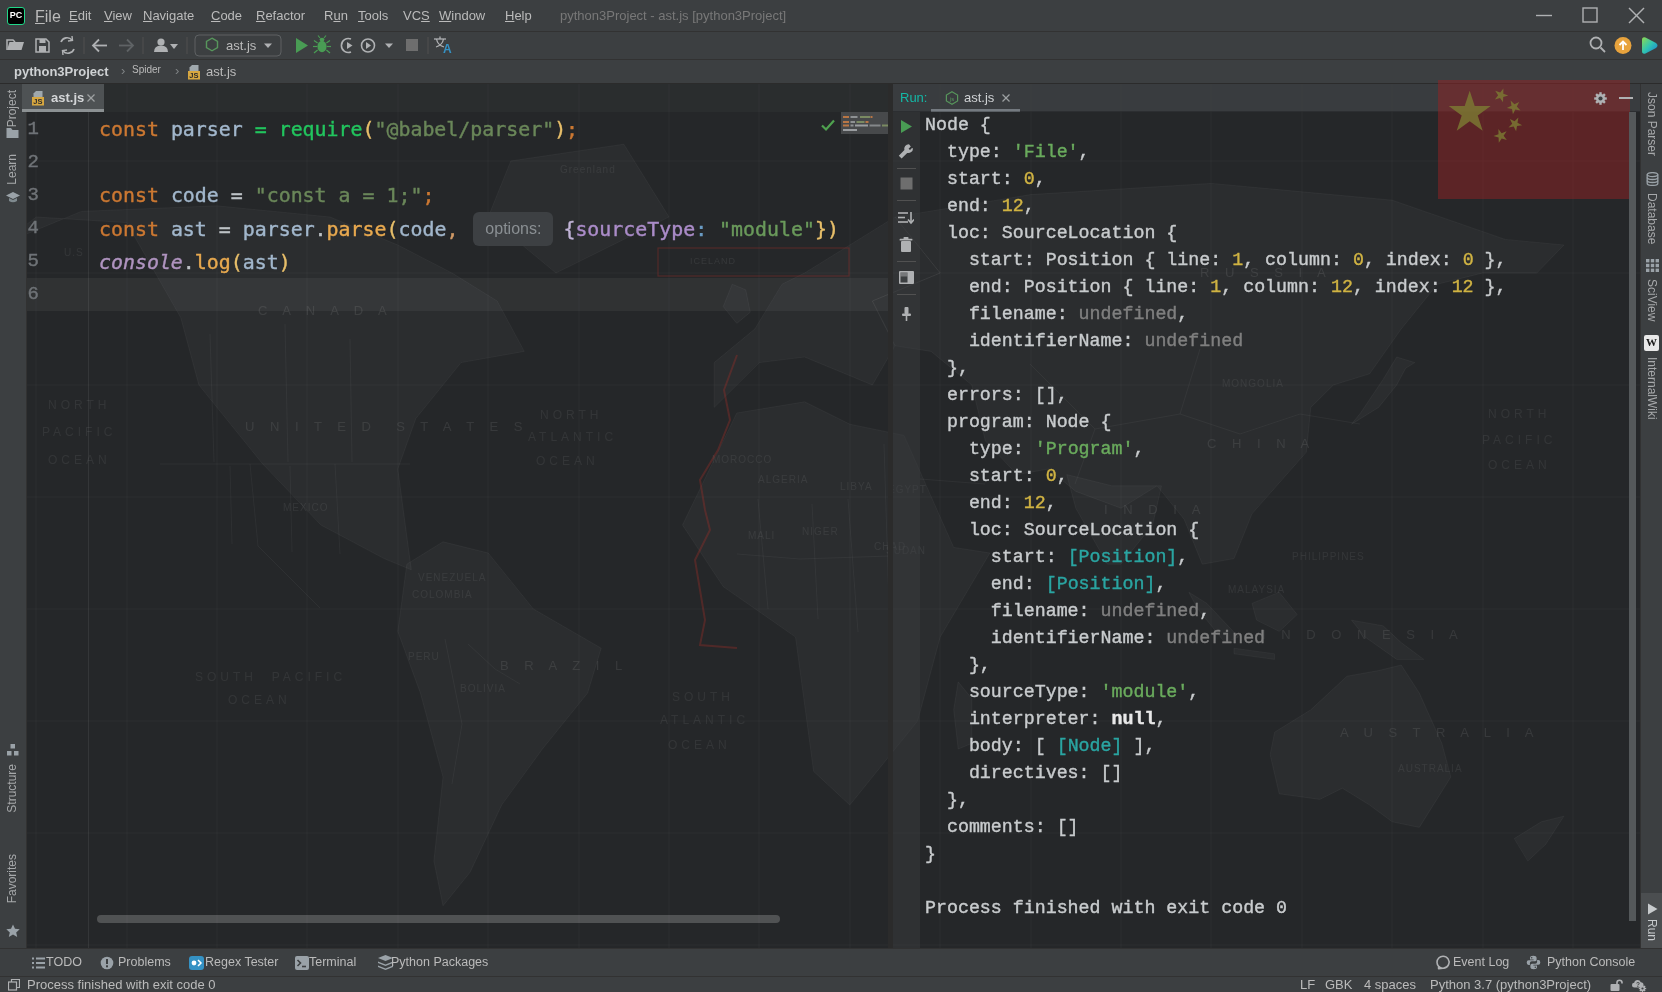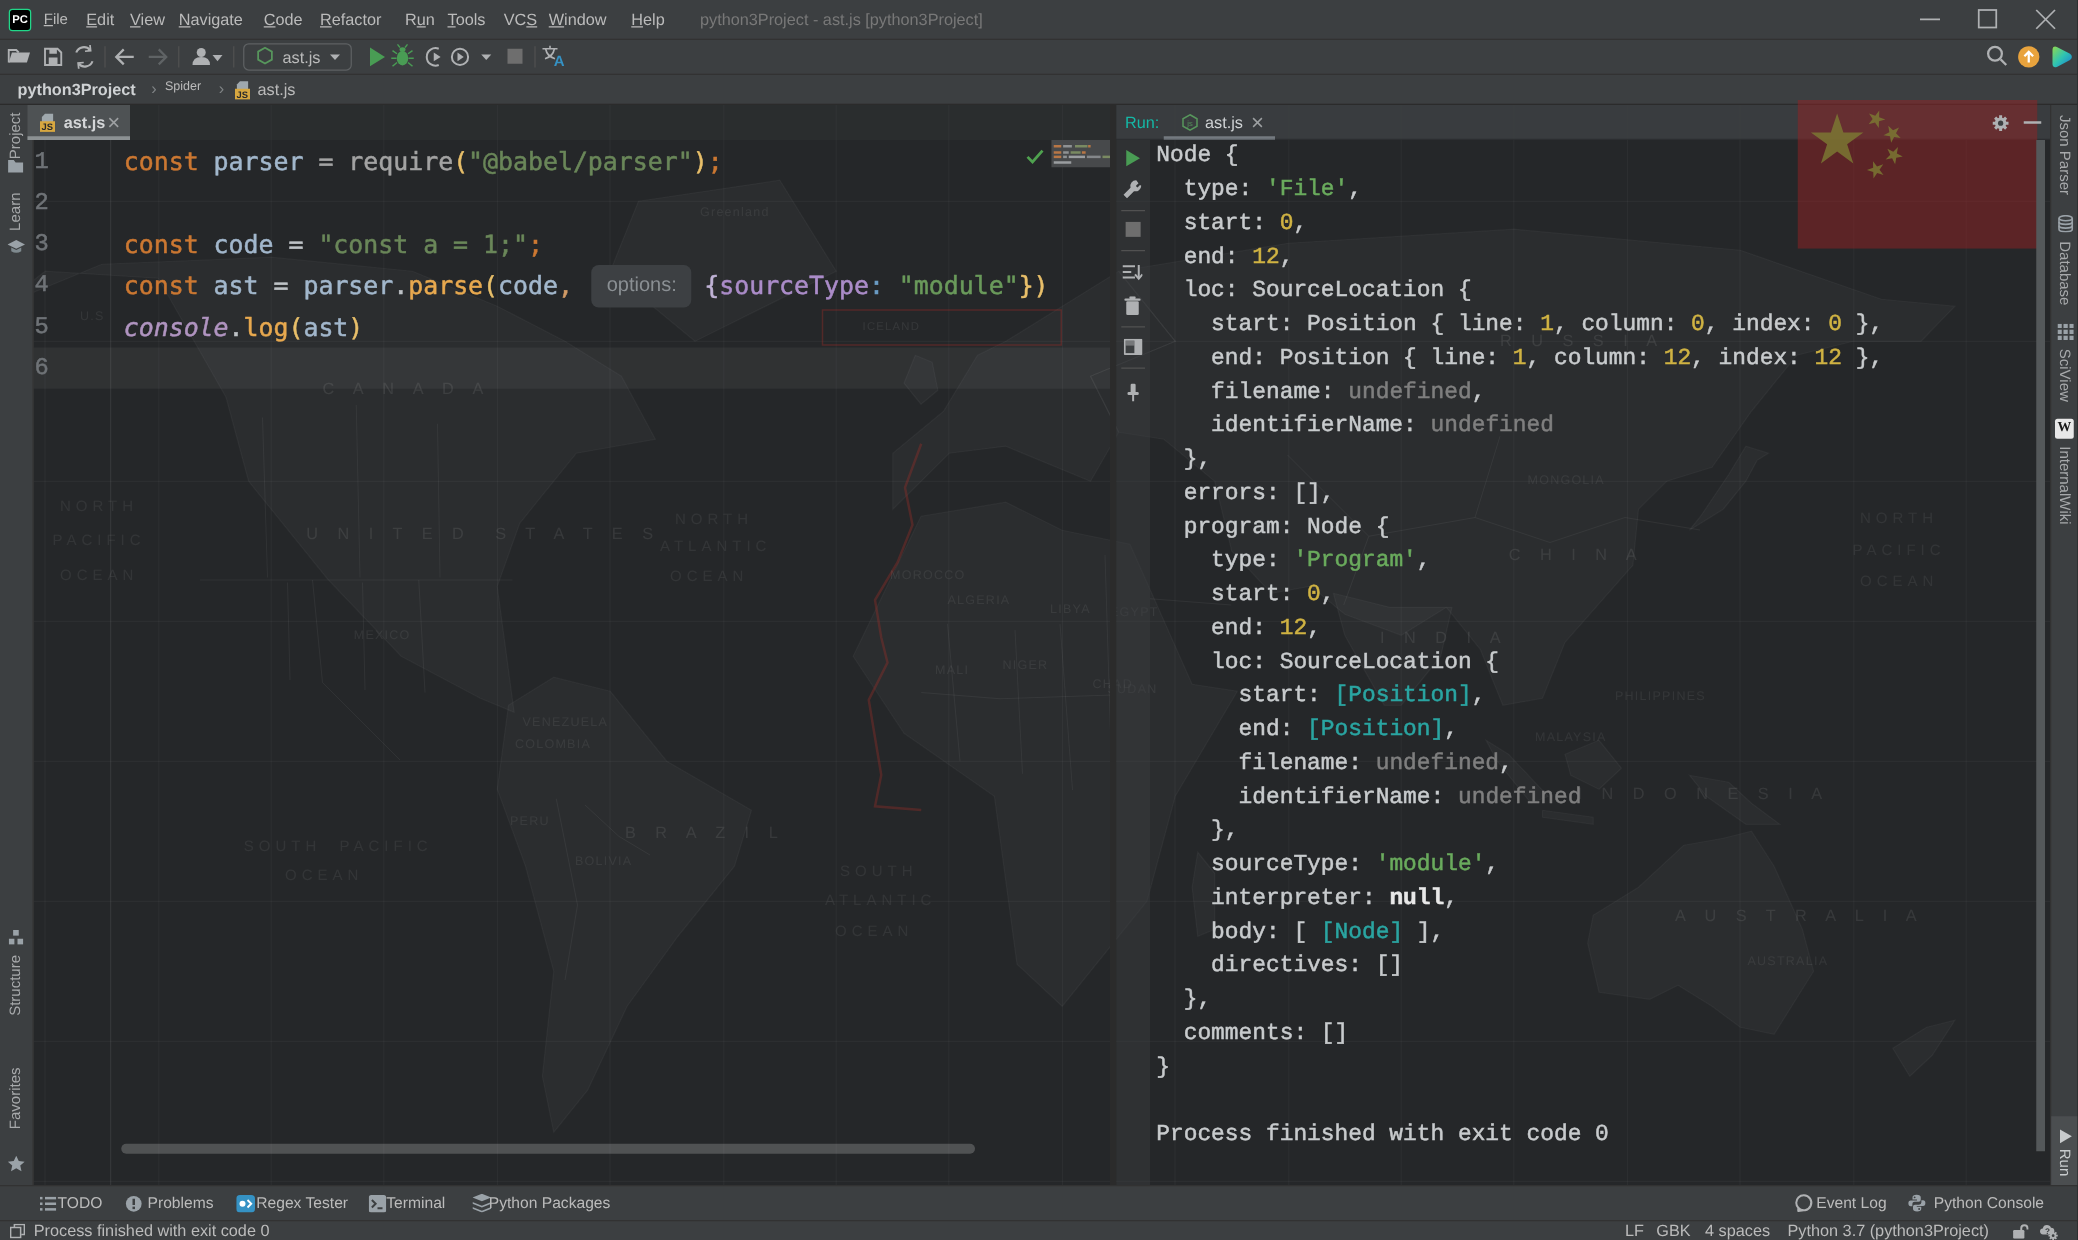--- a/index.html
+++ b/index.html
@@ -137,21 +137,21 @@
       <text x="1398" y="688">AUSTRALIA</text>
     </g>
   </svg>
   </div>
 
   <div class="abs" id="titlebar" style="left:0;top:0;width:1662px;height:31px;background:#3c3f41;text-decoration:underline;">
 
     <div class="abs" style="left:7px;top:7px;width:16px;height:16px;border:1.5px solid #21d789;border-radius:3px;background:#000;">
       <div class="abs" style="left:0;top:2px;width:16px;text-align:center;font-size:9px;font-weight:bold;color:#fff;letter-spacing:0;">PC</div>
     </div>
-    <div class="abs" style="left:35px;top:8px;font-size:12px;color:#bbbbbb;"><u>F</u>ile</div>
+    <div class="abs" style="left:35px;top:8px;font-size:16px;color:#bbbbbb;"><u>F</u>ile</div>
     <div class="abs" style="left:69px;top:8px;font-size:13px;color:#bbbbbb;"><u>E</u>dit</div>
     <div class="abs" style="left:104px;top:8px;font-size:13px;color:#bbbbbb;"><u>V</u>iew</div>
     <div class="abs" style="left:143px;top:8px;font-size:13px;color:#bbbbbb;"><u>N</u>avigate</div>
     <div class="abs" style="left:211px;top:8px;font-size:13px;color:#bbbbbb;"><u>C</u>ode</div>
     <div class="abs" style="left:256px;top:8px;font-size:13px;color:#bbbbbb;"><u>R</u>efactor</div>
     <div class="abs" style="left:324px;top:8px;font-size:13px;color:#bbbbbb;">R<u>u</u>n</div>
     <div class="abs" style="left:358px;top:8px;font-size:13px;color:#bbbbbb;"><u>T</u>ools</div>
     <div class="abs" style="left:403px;top:8px;font-size:13px;color:#bbbbbb;">VC<u>S</u></div>
     <div class="abs" style="left:439px;top:8px;font-size:13px;color:#bbbbbb;"><u>W</u>indow</div>
     <div class="abs" style="left:505px;top:8px;font-size:13px;color:#bbbbbb;"><u>H</u>elp</div>
@@ -367,21 +367,21 @@
           </g>
       </svg>
       <div class="abs" style="left:0;top:25px;width:82px;height:3px;background:#8c9193;"></div>
     </div>
 
     <div class="m abs" style="left:0;top:28.5px;width:12px;text-align:right;font-size:19px;line-height:33px;color:#6f7377;">1<br>2<br>3<br>4<br>5<br>6</div>
 
     <div class="abs" style="left:61px;top:28px;width:1px;height:836px;background:rgba(255,255,255,0.07);"></div>
 
     <div class="m abs" style="left:72px;top:28.5px;font-size:19.9px;line-height:33px;">
-      <pre><span style="color:#cc7832">const</span> <span style="color:#a2b7cc">parser</span> <span style="color:#a3a3a3">= require</span><span style="color:#e8bf6a">(</span><span style="color:#6a8759">"@babel/parser"</span><span style="color:#e8bf6a">)</span><span style="color:#cc7832">;</span></pre>
+      <pre><span style="color:#cc7832">const</span> <span style="color:#a2b7cc">parser</span> <span style="color:#22c55e">= require</span><span style="color:#e8bf6a">(</span><span style="color:#6a8759">"@babel/parser"</span><span style="color:#e8bf6a">)</span><span style="color:#cc7832">;</span></pre>
       <pre> </pre>
       <pre><span style="color:#cc7832">const</span> <span style="color:#a2b7cc">code</span> <span style="color:#bec2c6">= </span><span style="color:#6a8759">"const a = 1;"</span><span style="color:#cc7832">;</span></pre>
       <pre><span style="color:#cc7832">const</span> <span style="color:#a2b7cc">ast</span> <span style="color:#bec2c6">= </span><span style="color:#a2b7cc">parser</span><span style="color:#bec2c6">.</span><span style="color:#e8a94f">parse</span><span style="color:#e8bf6a">(</span><span style="color:#a2b7cc">code</span><span style="color:#d19a66">,</span> <span style="display:inline-block;background:#3d4043;color:#8a8f93;border-radius:6px;font-family:'Liberation Sans',sans-serif;font-size:16px;padding:0.5px 12px;margin:0 10px 0 3px;vertical-align:1.5px;-webkit-text-stroke:0;">options:</span><span style="color:#c0b3d6">{</span><span style="color:#ab8cc9">sourceType</span><span style="color:#6a9bc3">: </span><span style="color:#6a9a5b">"module"</span><span style="color:#e8bf6a">})</span></pre>
       <pre><span style="color:#b094c0;font-style:italic">console</span><span style="color:#bec2c6">.</span><span style="color:#e8a94f">log</span><span style="color:#e8bf6a">(</span><span style="color:#a2b7cc">ast</span><span style="color:#e8bf6a">)</span></pre>
     </div>
 
     <svg class="abs" style="left:793px;top:33px;" width="16" height="16" viewBox="0 0 16 16">
       <path d="M2 8.5 L6 12.5 L14 3.5" stroke="#4fa24f" stroke-width="2.2" fill="none"></path>
     </svg>
     <svg class="abs" style="left:814px;top:28px;" width="50" height="22" viewBox="0 0 50 22">

